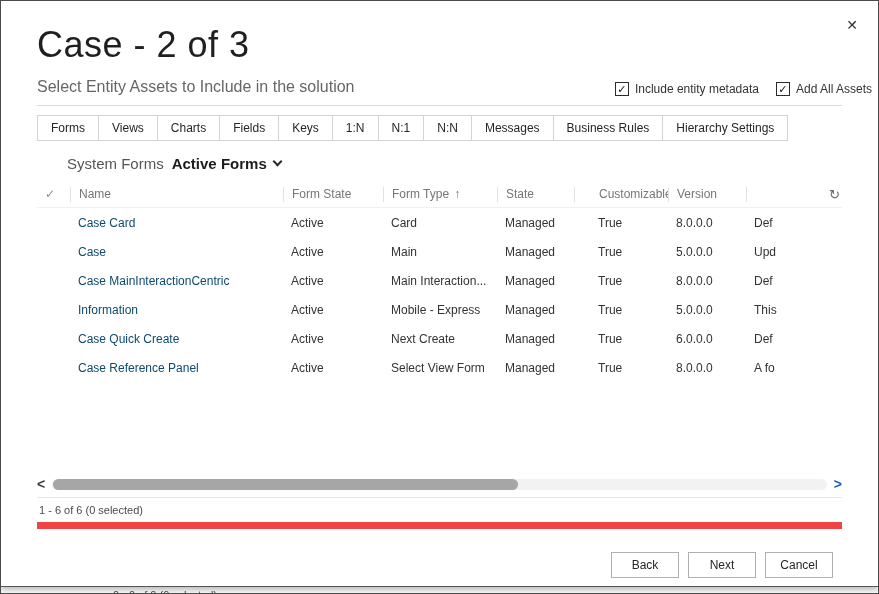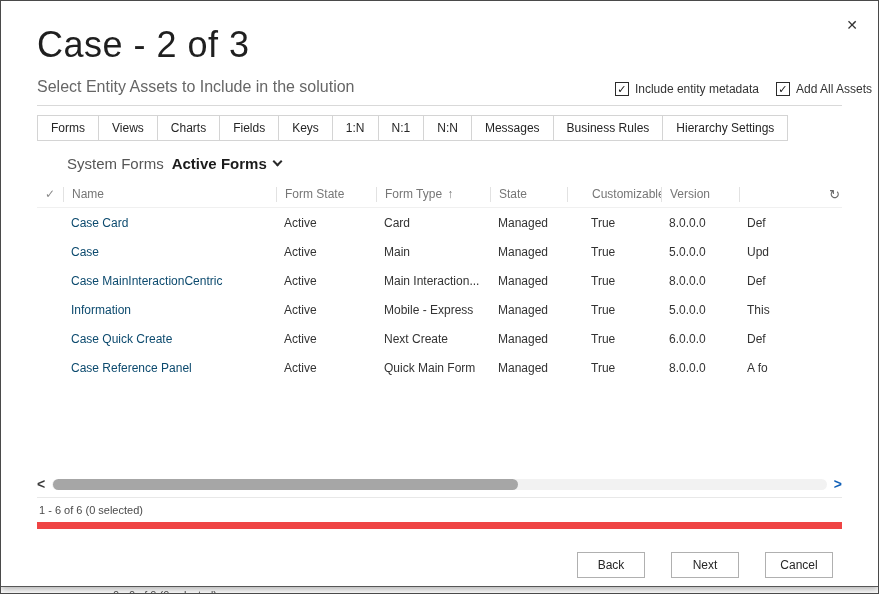--- a/index.html
+++ b/index.html
@@ -41,21 +41,21 @@
   .view-row { display: flex; align-items: center; gap: 8px; font-size: 15px; padding: 4px 0 9px; margin-left: 30px; }
   .section-label { color: #565656; }
   .view-select { display: flex; align-items: center; gap: 7px; font-weight: bold; color: #1c1c1c; cursor: pointer; }
   .chev { width: 7px; height: 7px; border-right: 2px solid #2b2b2b; border-bottom: 2px solid #2b2b2b; transform: rotate(45deg); margin-top: -4px; }
 
   .grid-header { display: flex; align-items: center; height: 27px; color: #767676; font-size: 12px; border-bottom: 1px solid #f0f0f0; position: relative; }
   .grid-header .cell { border-left: 1px solid #e2e2e2; height: 15px; line-height: 15px; }
   .grid-header .col-check { border-left: none; }
   .cell { padding-left: 8px; overflow: hidden; white-space: nowrap; flex-shrink: 0; }
   .col-check { width: 26px; }
-  .col-name { width: 213px; }
+  .col-name { width: 213px; margin-left: 7px; }
   .col-formstate { width: 100px; }
   .col-formtype { width: 114px; }
   .col-state { width: 77px; }
   .col-cust { width: 94px; padding-left: 24px; }
   .col-version { width: 78px; }
   .col-desc { flex: 1 1 auto; width: auto; }
   .hdr-check { color: #8a8a8a; font-size: 12px; }
   .sort-arrow { margin-left: 5px; color: #767676; }
   .refresh { position: absolute; right: 2px; top: 50%; transform: translateY(-50%); font-size: 13px; color: #6a6a6a; cursor: pointer; }
 
@@ -67,21 +67,21 @@
   .scroll-row { display: flex; align-items: center; gap: 7px; height: 16px; margin-top: 2px; }
   .sa { font-weight: bold; font-size: 14px; line-height: 1; cursor: pointer; }
   .sa.left { color: #3a3a3a; }
   .sa.right { color: #1160b7; }
   .track { flex: 1; height: 11px; background: #f2f2f2; border-radius: 6px; position: relative; }
   .thumb { position: absolute; left: 1px; top: 0; height: 11px; width: 60%; background: #a6a6a6; border-radius: 6px; cursor: pointer; }
 
   .status { margin-top: 5px; border-top: 1px solid #e8e8e8; border-bottom: 7px solid #ef4444; padding: 6px 2px; font-size: 11px; color: #4a4a4a; }
 
   
-  .footer { position: absolute; right: 45px; bottom: 8px; display: flex; gap: 26px; }
+  .footer { position: absolute; right: 45px; bottom: 8px; display: flex; gap: 9px; }
   .btn {
     min-width: 68px; height: 26px; border: 1px solid #b0b0b0; background: #fff;
     font-family: inherit; font-size: 12px; color: #262626; cursor: pointer;
   }
 
   .bg-status { position: absolute; left: 112px; top: 588px; font-size: 11px; color: #4a4a4a; }
 </style>
 </head>
 <body>
 
@@ -194,21 +194,21 @@
             <div class="cell col-formtype">Next Create</div>
             <div class="cell col-state">Managed</div>
             <div class="cell col-cust">True</div>
             <div class="cell col-version">6.0.0.0</div>
             <div class="cell col-desc">Def</div>
           </div>
           <div class="grid-row">
             <div class="cell col-check"></div>
             <div class="cell col-name cell-name">Case Reference Panel</div>
             <div class="cell col-formstate">Active</div>
-            <div class="cell col-formtype">Quick Main Form</div>
+            <div class="cell col-formtype">Select View Form</div>
             <div class="cell col-state">Managed</div>
             <div class="cell col-cust">True</div>
             <div class="cell col-version">8.0.0.0</div>
             <div class="cell col-desc">A fo</div>
           </div>
         </div>
 
       <div class="scroll-row">
         <span class="sa left">&lt;</span>
         <div class="track">

